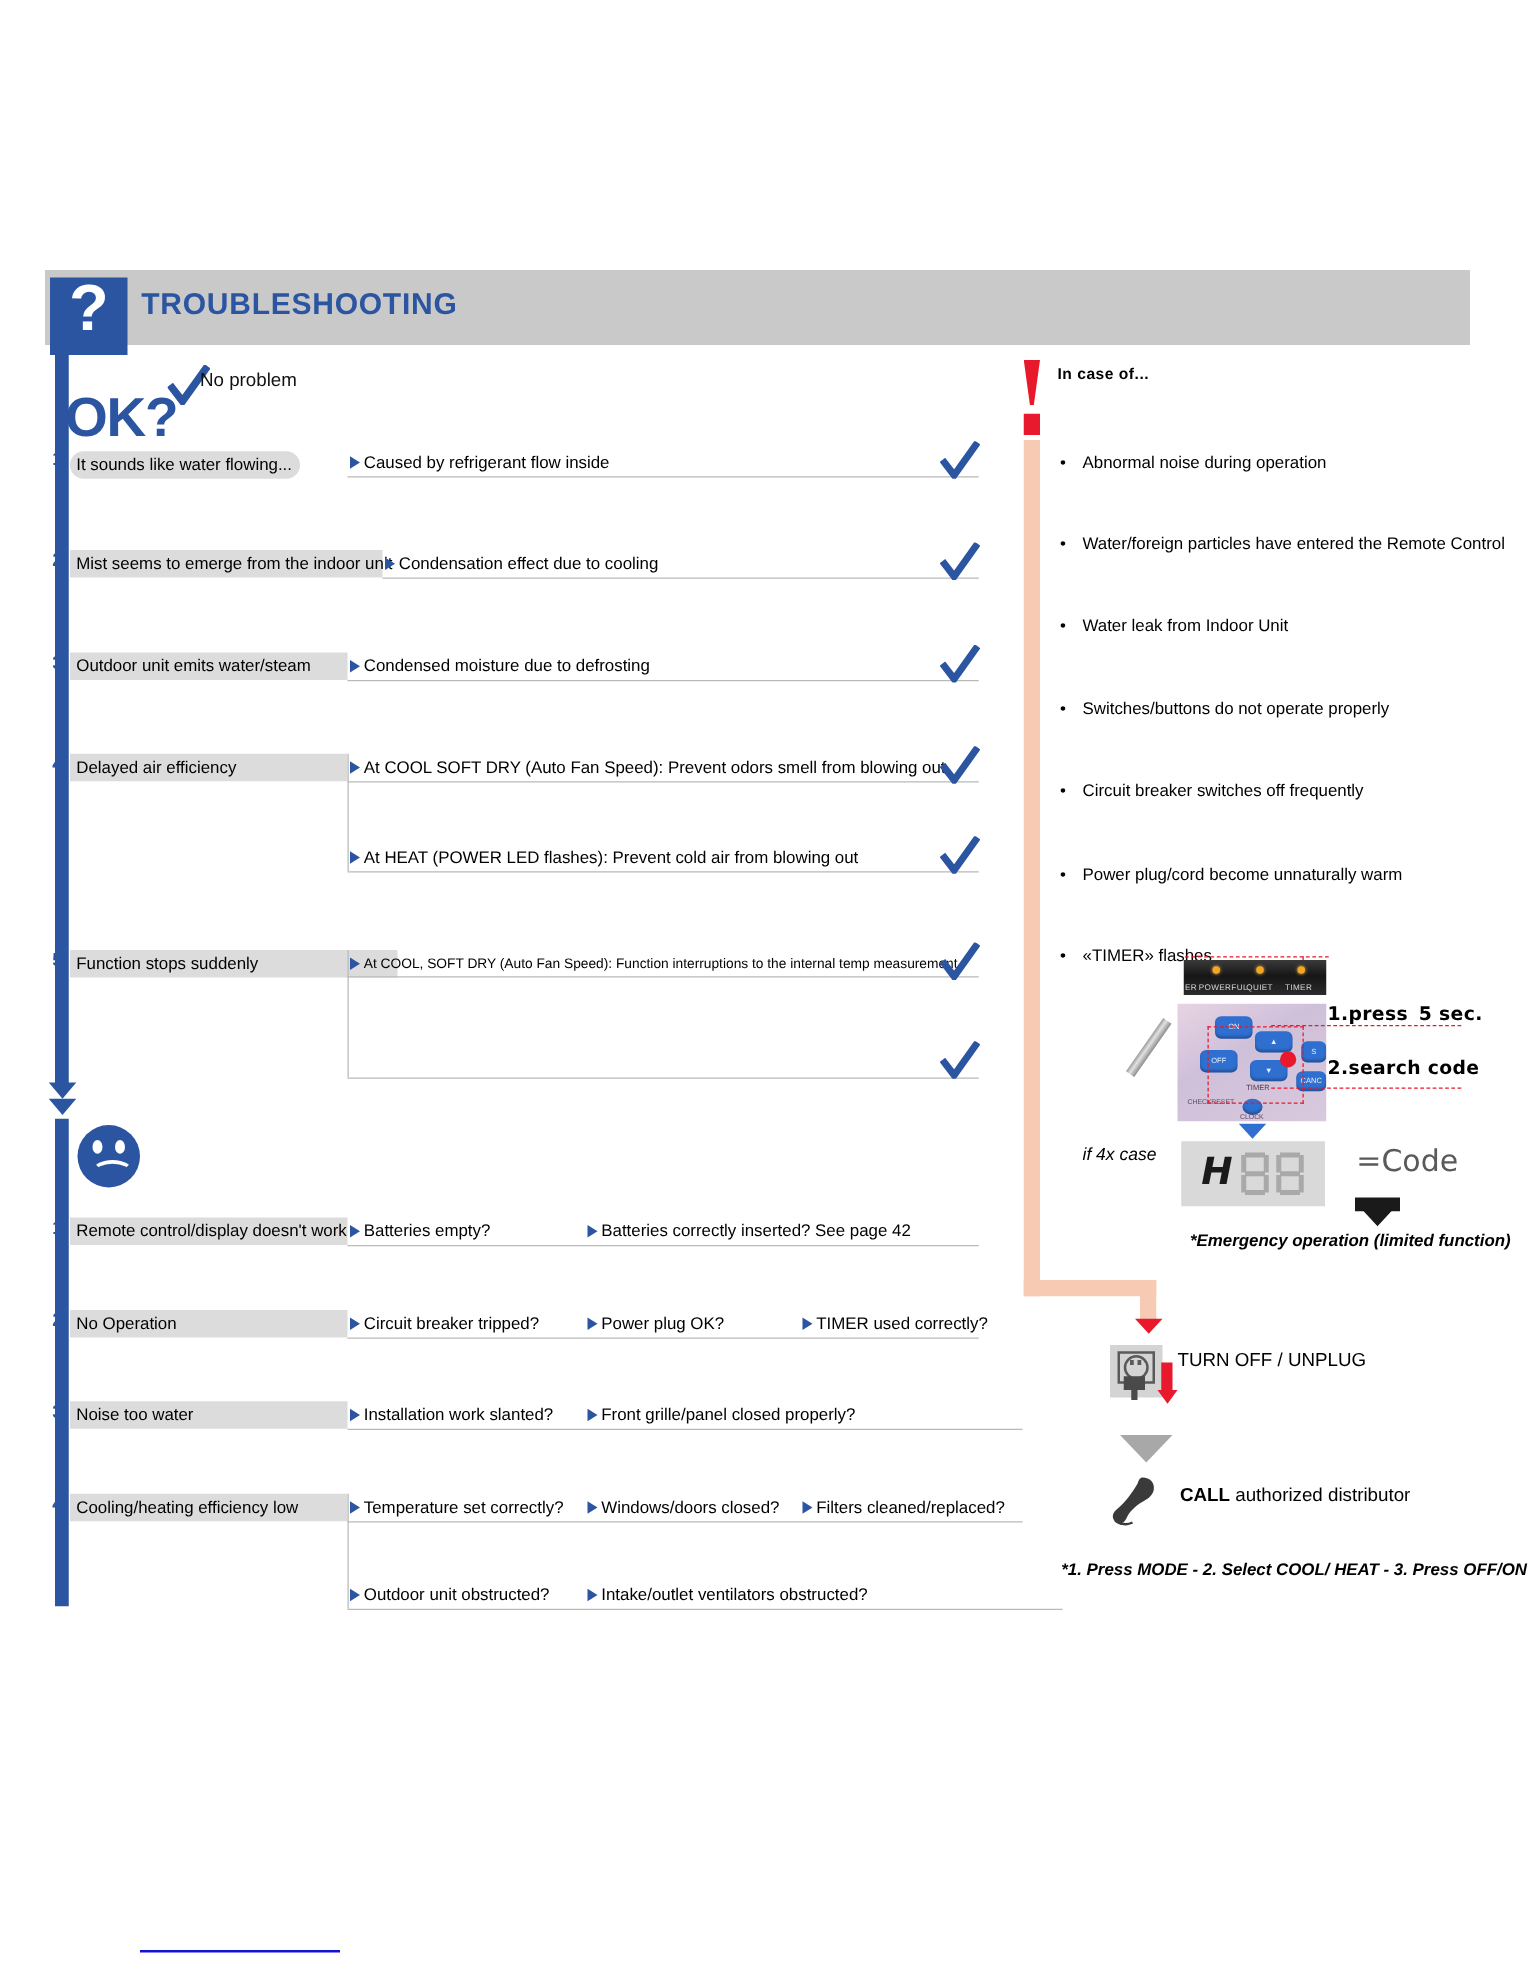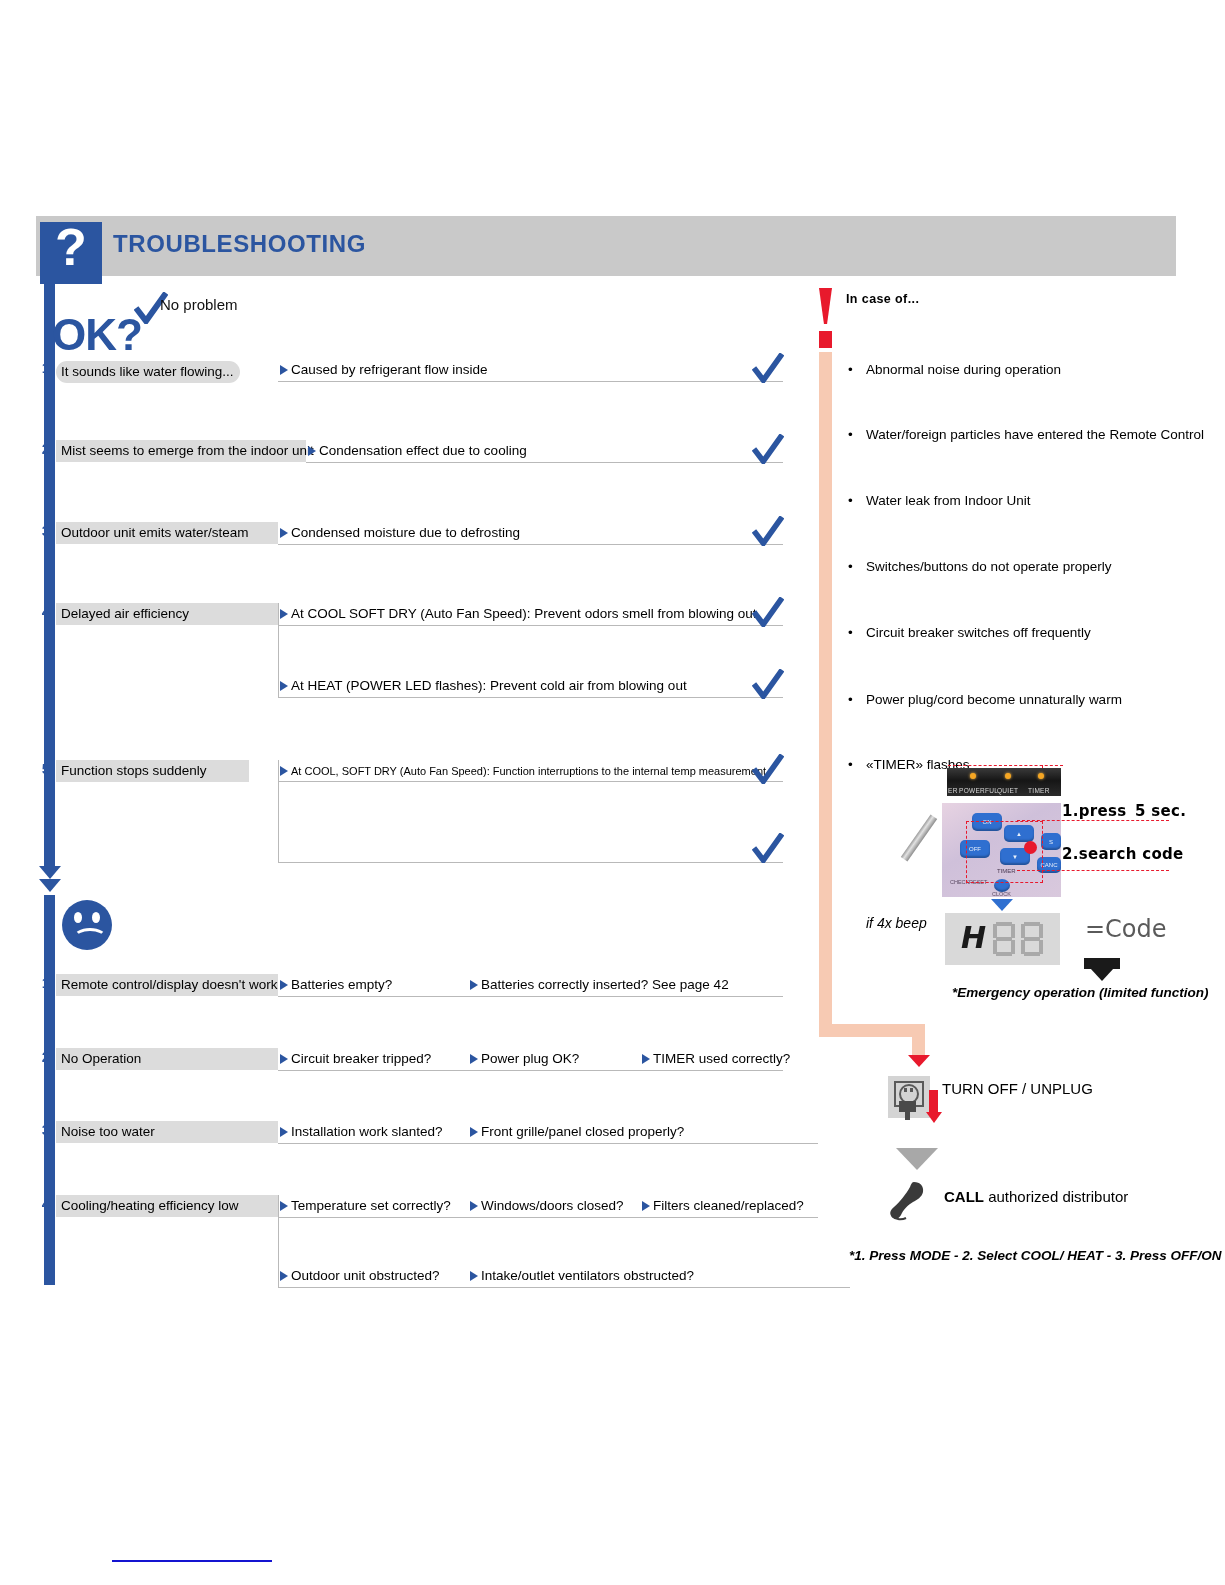--- a/index.html
+++ b/index.html
@@ -177,21 +177,21 @@
   <div class="cell" style="left:278px;top:675px;">At HEAT (POWER LED flashes): Prevent cold air from blowing out</div>
   <div class="uline" style="left:278px;top:697px;width:505px;"></div>
   <div class="uline" style="left:278px;top:603px;width:1px;height:94px;"></div>
   <div class="chk" style="left:752px;top:669px;">
     <svg width="32" height="30" viewBox="0 0 34 32">
         <path d="M2 16 L12 29 L32 1" fill="none" stroke="#2b55a0" stroke-width="6"></path>
       </svg>
   </div>
 
   <div class="rnum" style="left:40px;top:760px;">5</div>
-  <div class="rlabel" style="left:56px;top:760px;width:193px;">Function stops suddenly</div>
+  <div class="rlabel" style="left:56px;top:760px;width:262px;">Function stops suddenly</div>
   <div class="cell sm" style="left:278px;top:760px;">At COOL, SOFT DRY (Auto Fan Speed): Function interruptions to the internal temp  measurement</div>
   <div class="uline" style="left:278px;top:781px;width:505px;"></div>
   <div class="chk" style="left:752px;top:754px;">
     <svg width="32" height="30" viewBox="0 0 34 32">
         <path d="M2 16 L12 29 L32 1" fill="none" stroke="#2b55a0" stroke-width="6"></path>
       </svg>
   </div>
   <div class="uline" style="left:278px;top:862px;width:505px;"></div>
   <div class="uline" style="left:278px;top:760px;width:1px;height:102px;"></div>
   <div class="chk" style="left:752px;top:833px;">
@@ -296,21 +296,21 @@
   <div class="stylus" style="left:915px;top:812px;"></div>
 
   <div class="dleader" style="left:1017px;top:820px;width:152px;"></div>
   <div class="anno" style="left:1062px;top:802px;">1.press</div>
   <div class="anno" style="left:1135px;top:802px;">5 sec.</div>
   <div class="dleader" style="left:1017px;top:870px;width:152px;"></div>
   <div class="anno" style="left:1062px;top:845px;">2.search code</div>
 
   <div class="downarrow" style="left:991px;top:899px;border-left:11px solid transparent;border-right:11px solid transparent;border-top:12px solid #2f6fd0;"></div>
 
-  <div class="if4x">if 4x beep</div>
+  <div class="if4x">if 4x case</div>
   <div class="lcd">
     <div class="lcd-h">H</div>
     <div class="lcd-d" style="left:48px;">
       <div class="seg" style="left:3px;top:0;width:16px;height:4px;"></div>
       <div class="seg" style="left:0;top:2px;width:4px;height:14px;"></div>
       <div class="seg" style="left:18px;top:2px;width:4px;height:14px;"></div>
       <div class="seg" style="left:3px;top:15px;width:16px;height:4px;"></div>
       <div class="seg" style="left:0;top:18px;width:4px;height:14px;"></div>
       <div class="seg" style="left:18px;top:18px;width:4px;height:14px;"></div>
       <div class="seg" style="left:3px;top:30px;width:16px;height:4px;"></div>

